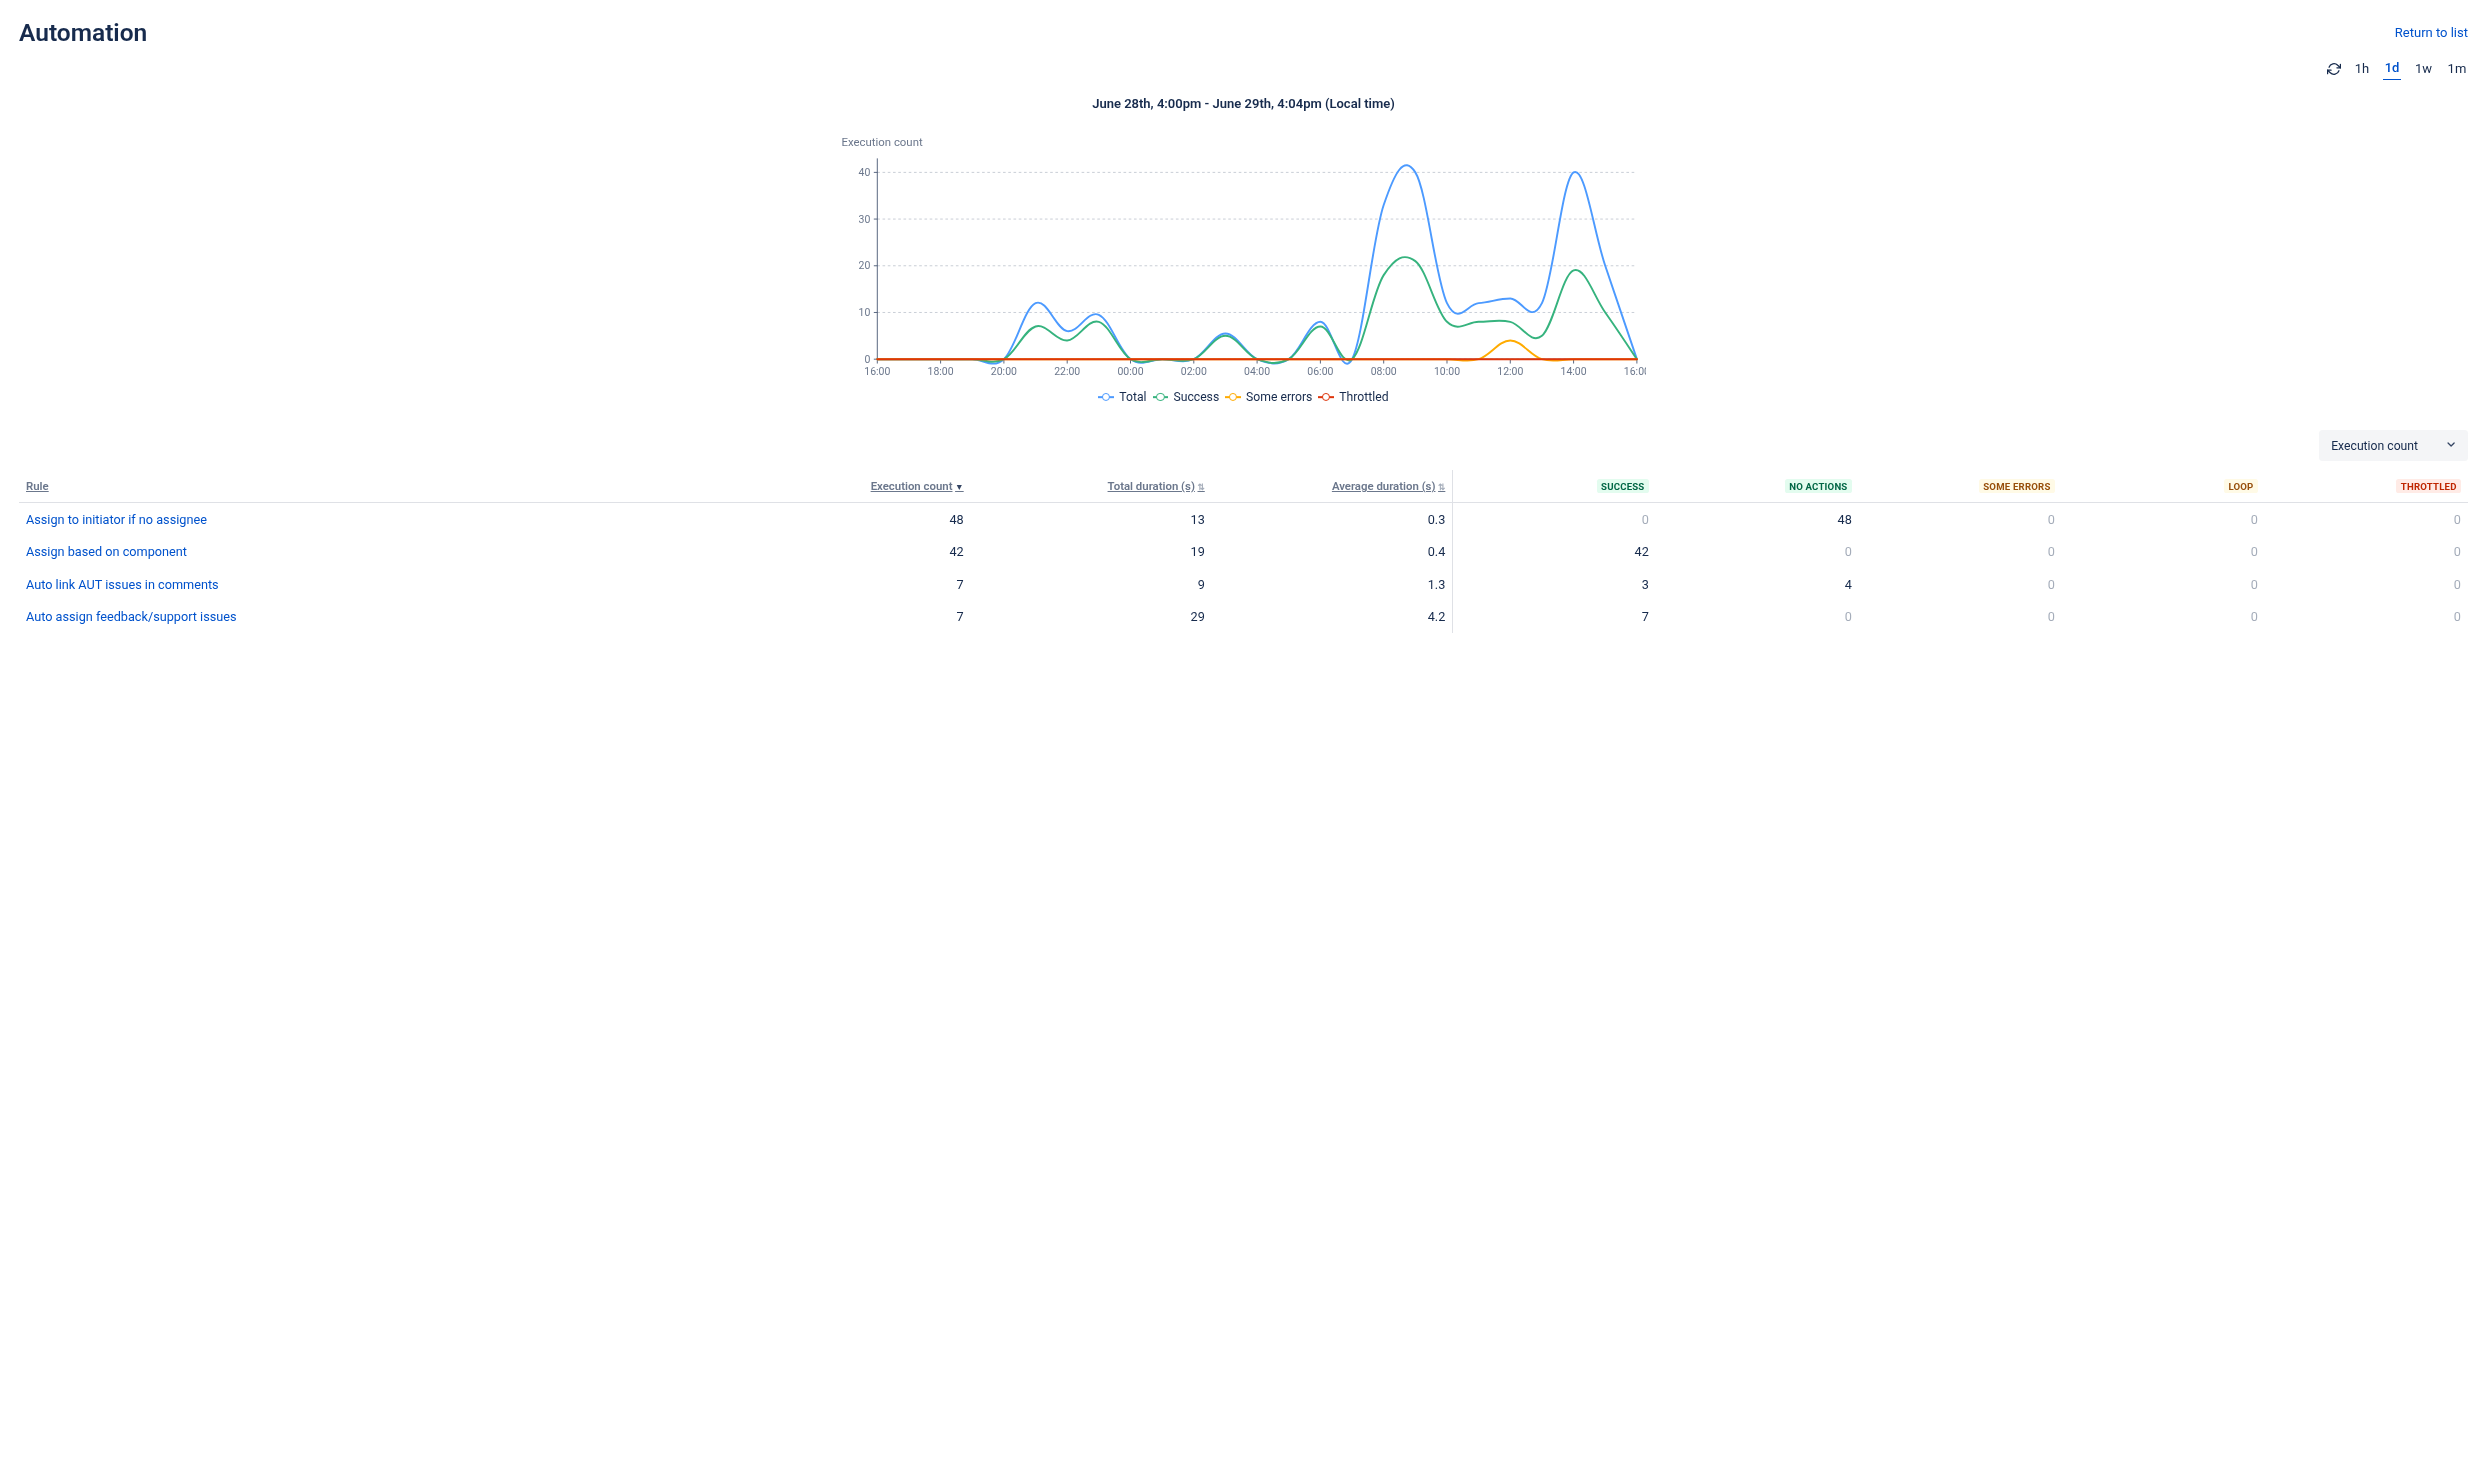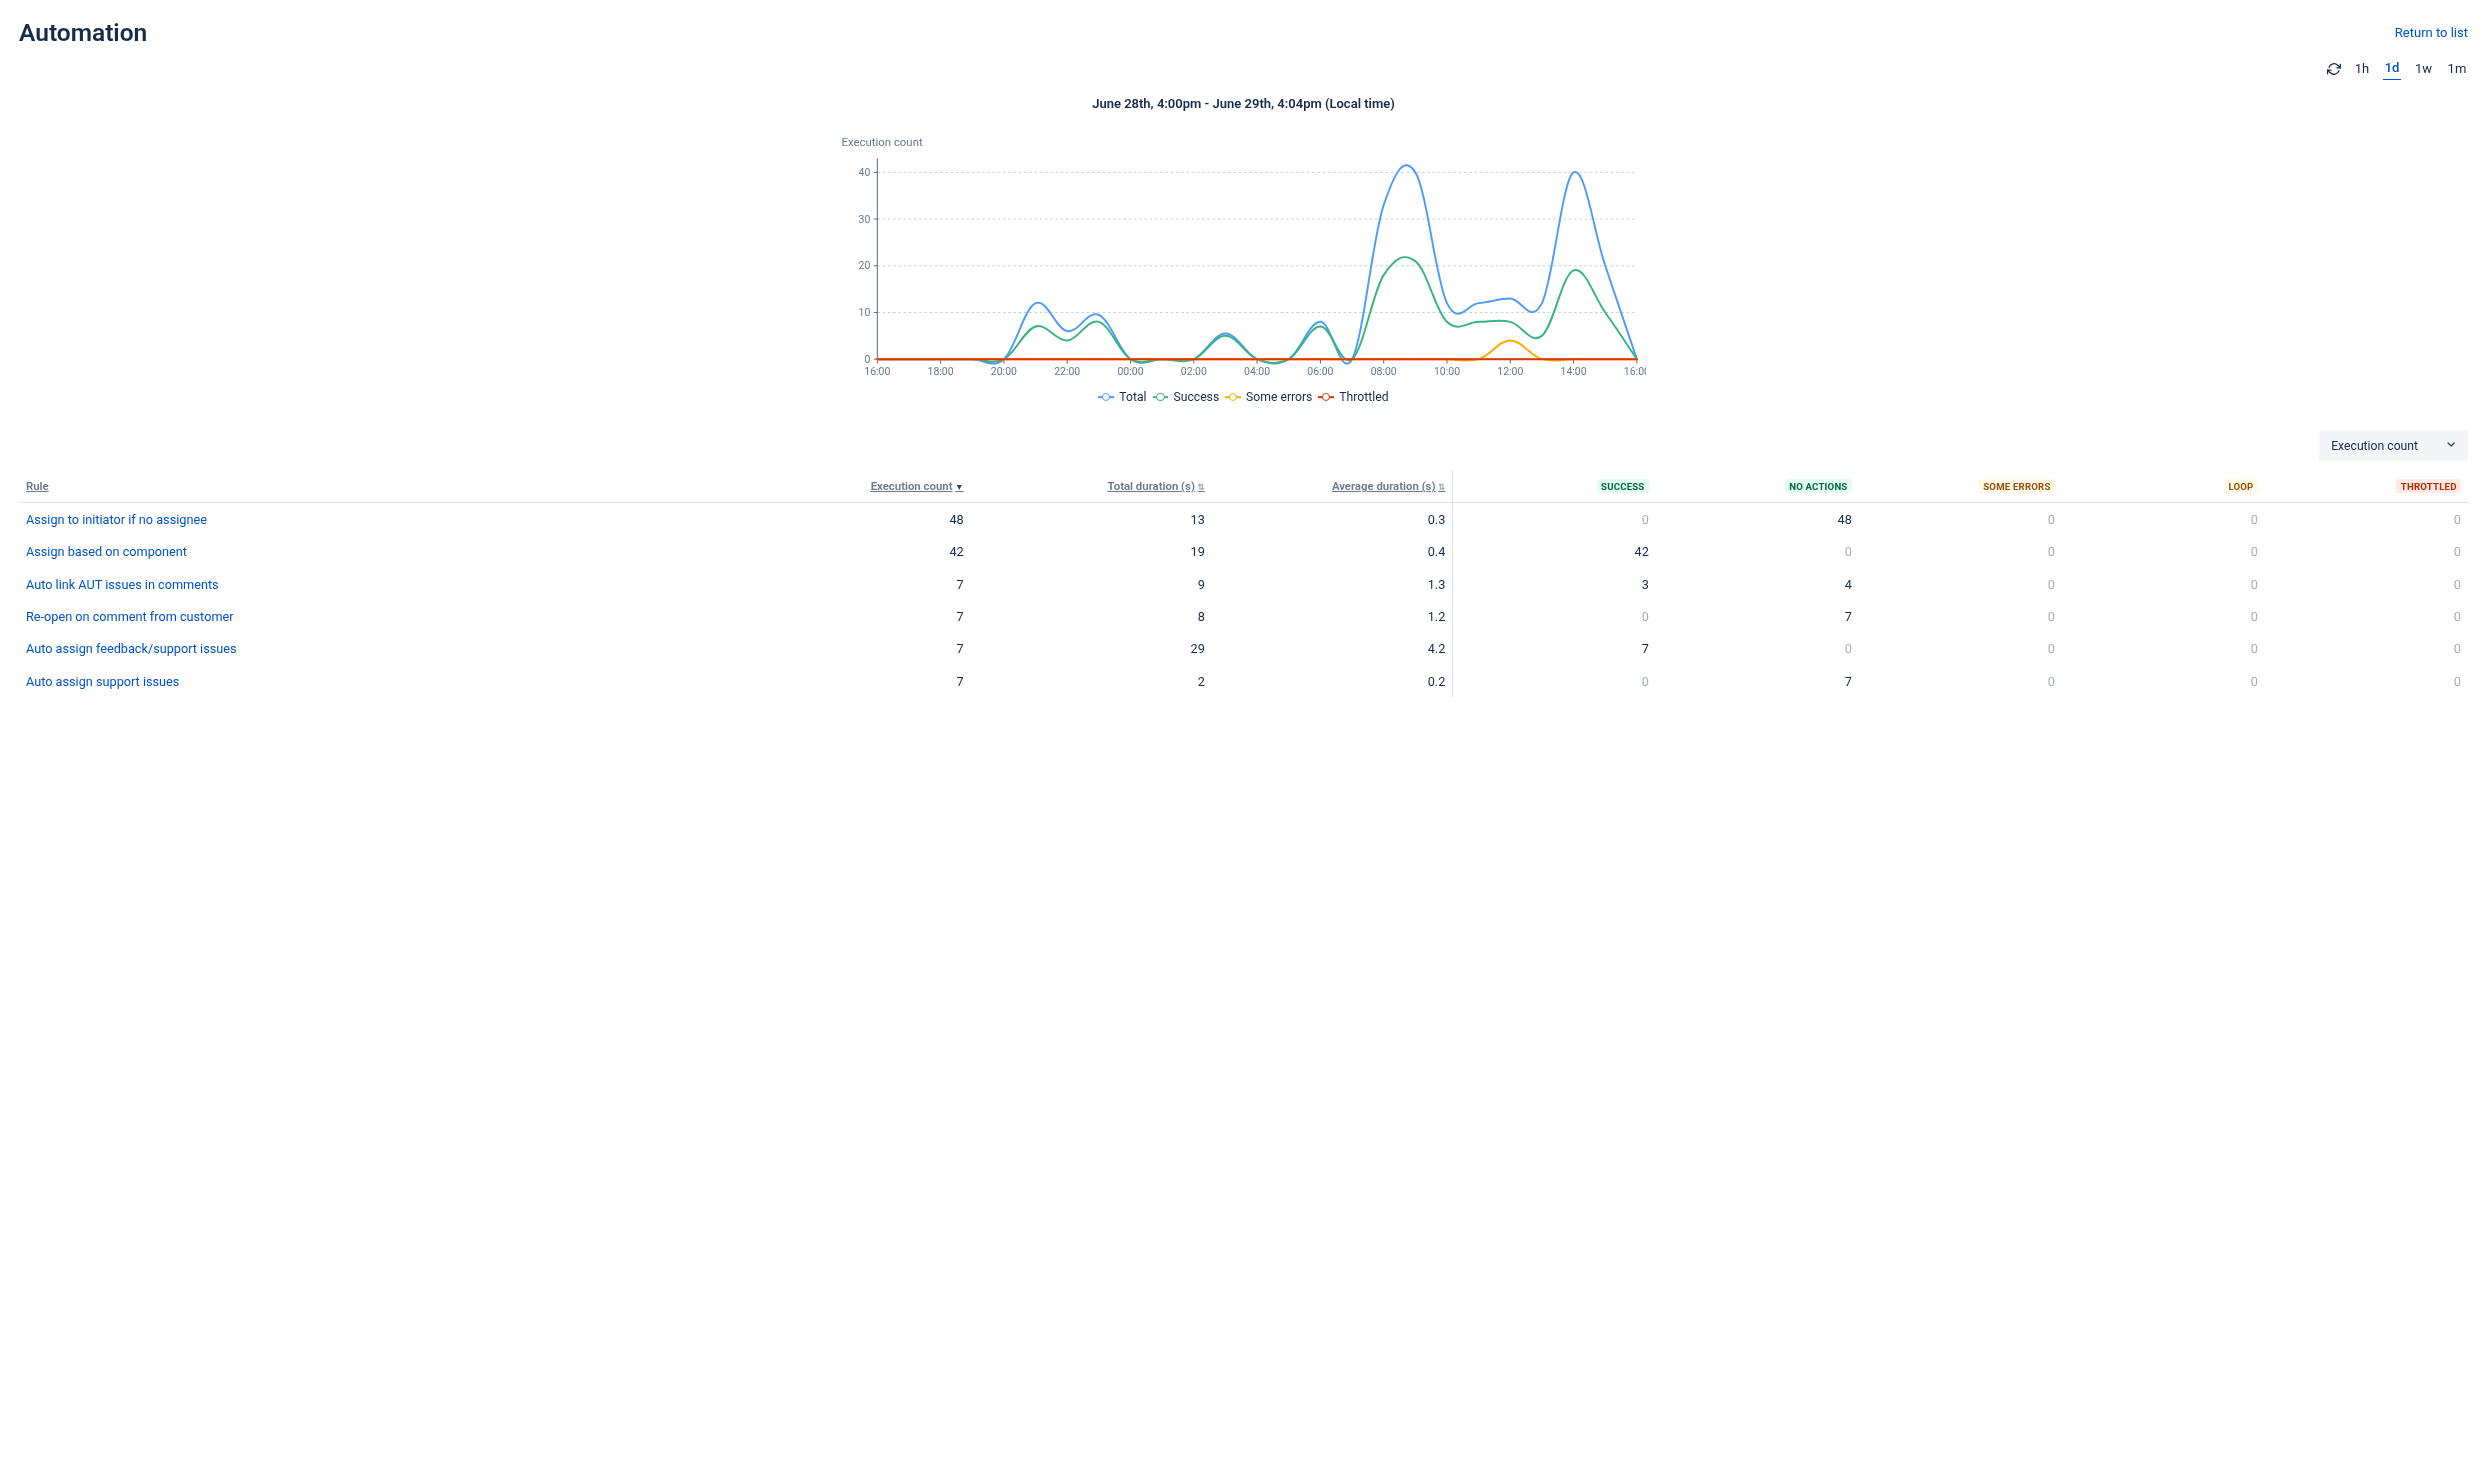--- a/index.html
+++ b/index.html
@@ -338,47 +338,25 @@
         <td class="right">7</td>
         <td class="right">9</td>
         <td class="right">1.3</td>
         <td class="right vsplit">3</td>
         <td class="right">4</td>
         <td class="right zero">0</td>
         <td class="right zero">0</td>
         <td class="right zero">0</td>
       </tr>
       <tr>
-        <td><a href="#" class="rule-link">Re-open on comment from customer</a></td>
-        <td class="right">7</td>
-        <td class="right">8</td>
-        <td class="right">1.2</td>
-        <td class="right vsplit zero">0</td>
-        <td class="right">7</td>
-        <td class="right zero">0</td>
-        <td class="right zero">0</td>
-        <td class="right zero">0</td>
-      </tr>
-      <tr>
         <td><a href="#" class="rule-link">Auto assign feedback/support issues</a></td>
         <td class="right">7</td>
         <td class="right">29</td>
         <td class="right">4.2</td>
         <td class="right vsplit">7</td>
         <td class="right zero">0</td>
         <td class="right zero">0</td>
         <td class="right zero">0</td>
         <td class="right zero">0</td>
       </tr>
-      <tr>
-        <td><a href="#" class="rule-link">Auto assign support issues</a></td>
-        <td class="right">7</td>
-        <td class="right">2</td>
-        <td class="right">0.2</td>
-        <td class="right vsplit zero">0</td>
-        <td class="right">7</td>
-        <td class="right zero">0</td>
-        <td class="right zero">0</td>
-        <td class="right zero">0</td>
-      </tr>
     </tbody>
 </table>
 
 
 </body></html>

